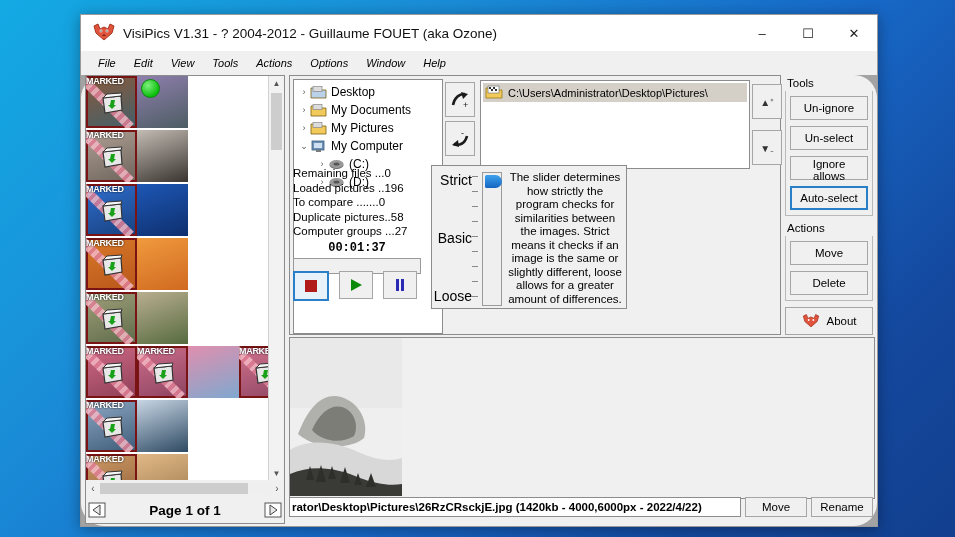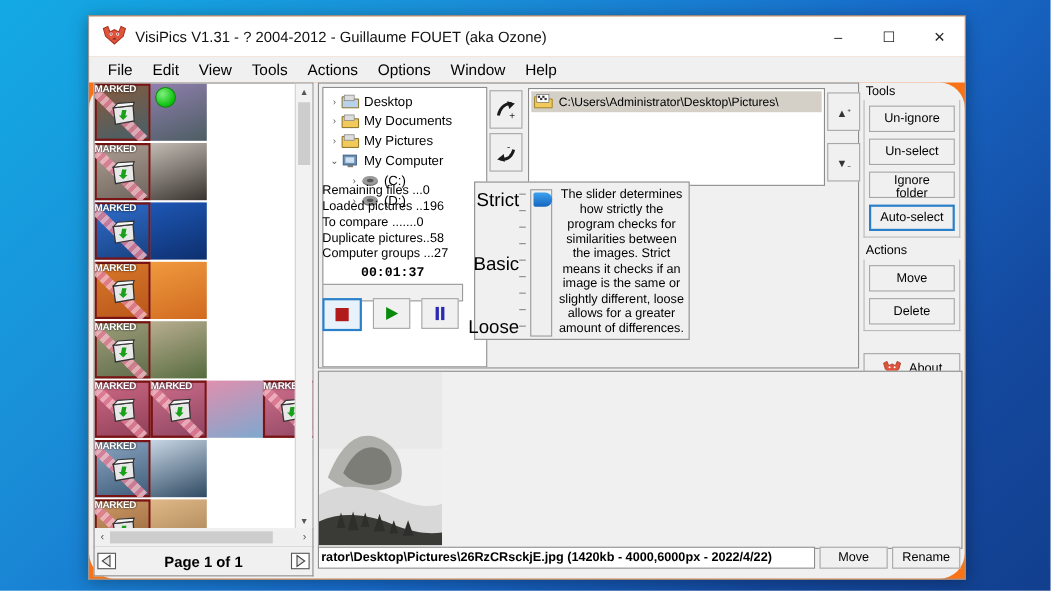--- a/index.html
+++ b/index.html
@@ -6,33 +6,33 @@
   body{
     width:955px;height:537px;overflow:hidden;
     font-family:"Liberation Sans", sans-serif;
     background:linear-gradient(135deg,#13aae4 0%,#1a8fd8 28%,#1769c8 58%,#14499f 82%,#123f8e 100%);
   }
   .desktop{position:absolute;inset:0;}
 
   
   .window{
     position:absolute;left:80px;top:14px;width:796px;height:511px;
-    background:#f97316;border:1px solid #999;
+    background:#a3a3a3;border:1px solid #999;
     box-shadow:0 2px 14px rgba(0,0,0,.35);
     display:flex;flex-direction:column;
   }
   .titlebar{height:36px;background:#fff;display:flex;align-items:center;flex:0 0 auto;}
   .title-icon{width:26px;height:22px;margin-left:10px;margin-right:6px;flex:0 0 auto;}
   .title-text{font-size:13.5px;color:#111;white-space:nowrap;}
   .winbtns{margin-left:auto;display:flex;height:36px;}
   .winbtn{width:46px;height:36px;display:flex;align-items:center;justify-content:center;
           font-size:13px;color:#222;cursor:default;}
 
   .menubar{height:24px;background:#f0f0f0;display:flex;align-items:center;padding-left:8px;flex:0 0 auto;}
-  .menu-item{font-size:14px;color:#000;padding:3px 9px;cursor:default;}
+  .menu-item{font-size:11px;color:#000;padding:3px 9px;cursor:default;font-style:italic;}
 
   .client{position:relative;flex:1 1 auto;background:#f0f0f0;border-radius:23px;}
 
   
   .thumbpane{position:absolute;left:4px;top:0px;width:198px;height:405px;
              background:#fff;border:1px solid #8c8c8c;overflow:hidden;}
   .thumbrow{display:flex;height:53px;width:max-content;border-bottom:1px solid #fff;}
   .thumb{width:51px;height:52px;position:relative;overflow:hidden;flex:0 0 auto;
          background-size:cover;background-position:center;}
   .thumb.marked{outline:2px solid #7a1414;outline-offset:-2px;}
@@ -91,40 +91,40 @@
            display:flex;align-items:center;justify-content:center;}
   .ctrlbtn.focused{border:2px solid #2a7fc9;background:#e8f2fb;}
 
   
   .tabbox{position:absolute;left:141px;top:90px;width:196px;height:163px;}
   .tabstrip{display:flex;height:19px;align-items:flex-end;}
   .tab{font-size:11.5px;padding:2px 6px 2px 6px;background:#e4e4e4;border:1px solid #8c8c8c;
        border-bottom:none;color:#000;margin-right:1px;}
   .tab.active{background:#f0f0f0;position:relative;z-index:2;padding-bottom:3px;}
   .tabpanel{height:142px;border:1px solid #8c8c8c;background:#f0f0f0;position:relative;margin-top:-1px;}
-  .sliderlabels{position:absolute;left:2px;top:6px;width:40px;height:130px;font-size:17px;color:#000;}
+  .sliderlabels{position:absolute;left:2px;top:6px;width:40px;height:130px;font-size:14px;color:#000;}
   .sliderlabels span{position:absolute;right:2px;}
   .trackmarks{position:absolute;left:40px;top:10px;width:8px;height:124px;}
   .trackmarks i{position:absolute;left:0;width:6px;height:1px;background:#888;}
   .slidertrack{position:absolute;left:50px;top:6px;width:18px;height:132px;background:#efefef;border:1px solid #9a9a9a;}
   .sliderthumb{position:absolute;left:2px;top:2px;width:17px;height:13px;
     background:linear-gradient(#3da2ee,#1565c0);border-radius:2px 8px 8px 2px;}
   .desc{position:absolute;left:74px;top:5px;width:118px;font-size:11.5px;color:#000;
         text-align:center;line-height:13.5px;}
 
   
   .toolcol{position:absolute;left:704px;top:0px;width:88px;}
   .grouplabel{font-size:11.5px;color:#000;margin:2px 0 2px 2px;}
   .groupbox{border:1px solid #b9b9b9;border-top:none;padding:5px 4px;margin-bottom:6px;}
   .tbtn{display:block;width:100%;height:24px;background:#f0f0f0;border:1px solid #a6a6a6;
         font-size:11.5px;color:#000;margin-bottom:6px;font-family:"Liberation Sans",sans-serif;}
   .tbtn:last-child{margin-bottom:0;}
   .tbtn.focused{border:2px solid #2a7fc9;}
   .aboutbtn{display:flex;align-items:center;justify-content:center;gap:5px;width:100%;height:28px;
-            background:#f0f0f0;border:1px solid #a6a6a6;font-size:11.5px;margin-top:20px;}
+            background:#f0f0f0;border:1px solid #a6a6a6;font-size:11.5px;margin-top:6px;}
 
   
   .previewbox{position:absolute;left:208px;top:262px;width:584px;height:160px;
     background:#f0f0f0;border:1px solid #8c8c8c;overflow:hidden;}
   .previewimg{width:112px;height:158px;background:#efefef;position:relative;overflow:hidden;}
   .filebar{position:absolute;left:208px;top:422px;width:584px;height:20px;display:flex;align-items:stretch;}
   .filepath{flex:1;background:#fff;border:1px solid #8c8c8c;font-size:11.5px;display:flex;align-items:center;
             padding-left:2px;white-space:nowrap;overflow:hidden;font-weight:bold;}
   .fbtn{width:62px;margin-left:4px;background:#f0f0f0;border:1px solid #a6a6a6;font-size:11.5px;
         font-family:"Liberation Sans",sans-serif;}
@@ -470,21 +470,21 @@
             <div class="desc">The slider determines how strictly the program checks for similarities between the images. Strict means it checks if an image is the same or slightly different, loose allows for a greater amount of differences.</div>
           </div>
         </div>
       </div>
 
       <div class="toolcol">
         <div class="grouplabel">Tools</div>
         <div class="groupbox">
           <button class="tbtn">Un-ignore</button>
           <button class="tbtn">Un-select</button>
-          <button class="tbtn">Ignore folder</button>
+          <button class="tbtn">Ignore allows</button>
           <button class="tbtn focused">Auto-select</button>
         </div>
         <div class="grouplabel">Actions</div>
         <div class="groupbox">
           <button class="tbtn">Move</button>
           <button class="tbtn">Delete</button>
         </div>
         <button class="aboutbtn">
           <svg width="20" height="17" viewBox="0 0 26 22">
             <path d="M3 4 L7 2 L9 7 L13 5 L17 7 L19 2 L23 4 L21 11 L13 18 L5 11 Z" fill="#e0543e" stroke="#a8331f" stroke-width="1"></path>

